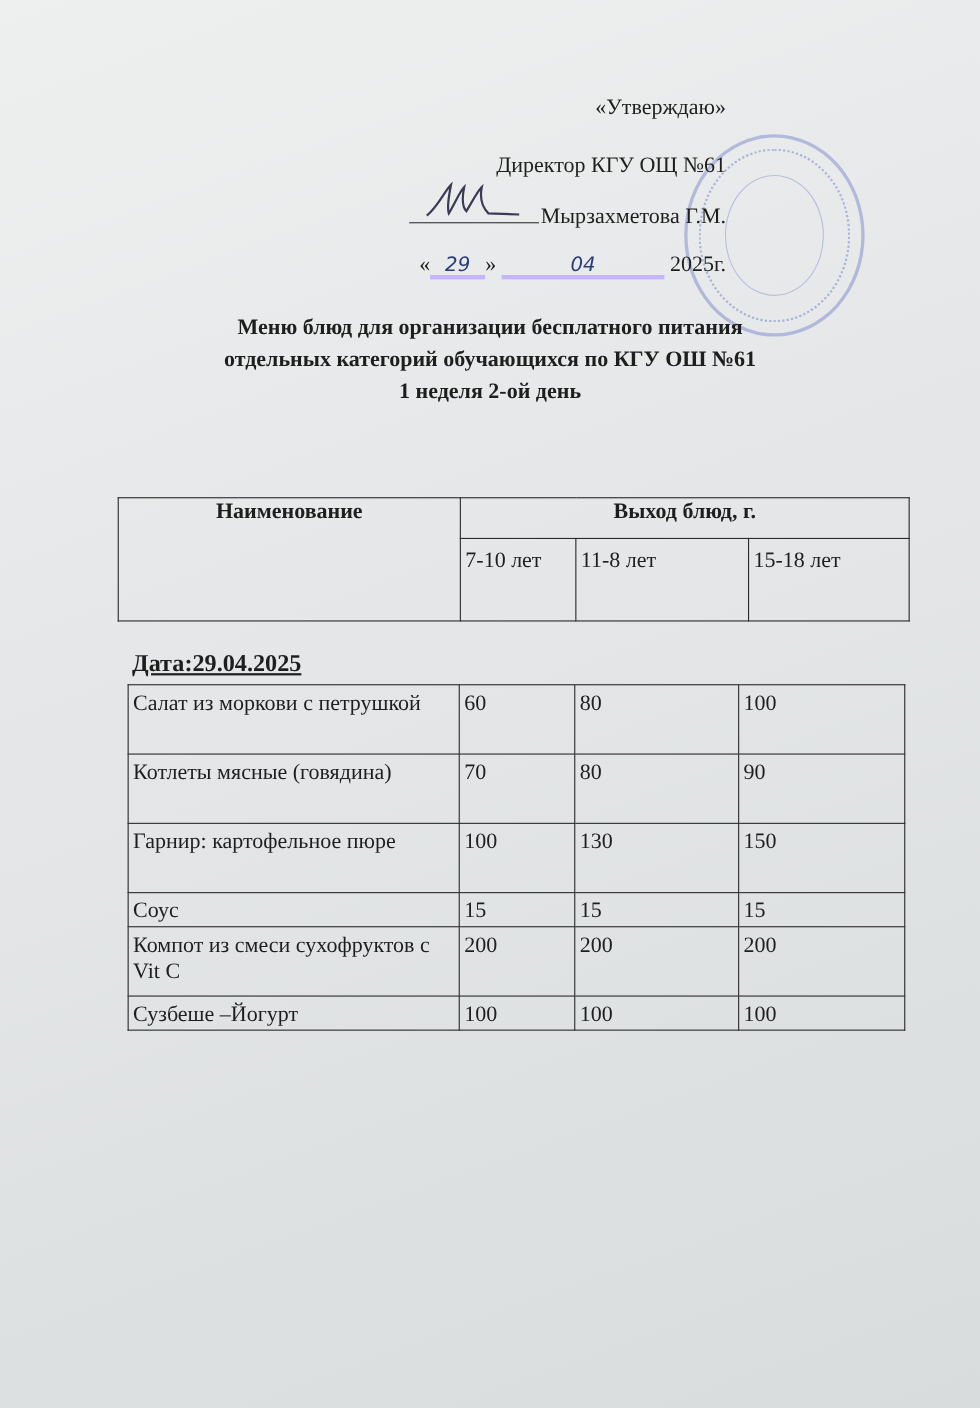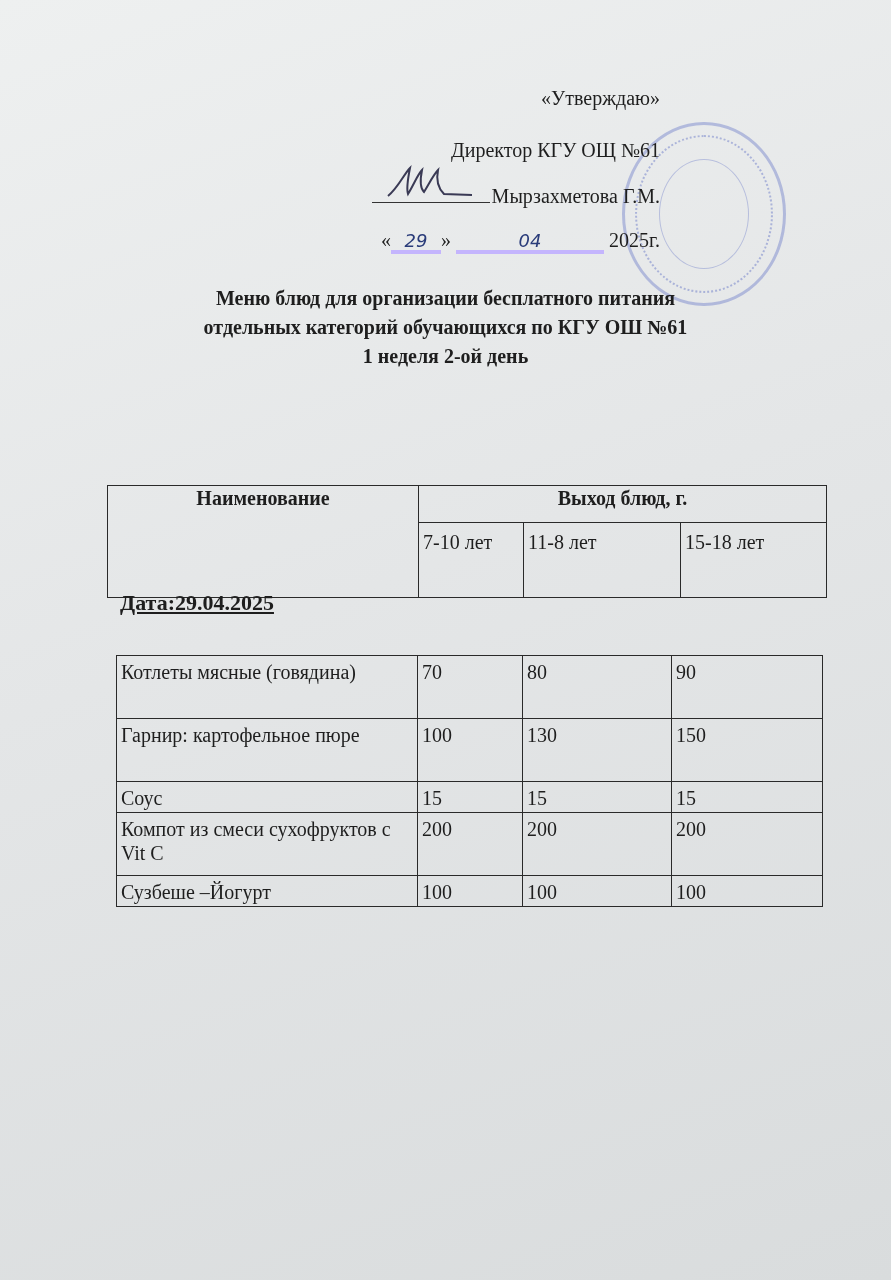--- a/index.html
+++ b/index.html
@@ -24,21 +24,21 @@
   .date-day { width: 50px; }
   .date-month { width: 148px; }
 
   .stamp { position: absolute; left: 622px; top: 122px; width: 158px; height: 178px; border-radius: 50%;
     border: 3px solid rgba(70,90,190,0.45); opacity: 0.75; pointer-events: none; }
   .stamp::before { content: ""; position: absolute; inset: 10px; border-radius: 50%; border: 2px dotted rgba(70,90,190,0.5); }
   .stamp::after { content: ""; position: absolute; inset: 34px; border-radius: 50%; border: 1px solid rgba(70,90,190,0.4); }
 
   .title { position: absolute; left: 0; width: 891px; top: 284px; text-align: center; font-weight: bold; font-size: 20px; line-height: 29px; }
 
-  table { border-collapse: collapse; position: absolute; margin-top: 33px; }
+  table { border-collapse: collapse; position: absolute; }
   td, th { border: 1.5px solid #2a2a2a; font-size: 20px; vertical-align: top; }
 
   .head-table { left: 107px; top: 452px; width: 720px; }
   .head-table th { font-weight: bold; text-align: center; }
   .head-table .h-name { width: 308px; height: 34px; }
   .head-table .h-yield { height: 34px; text-align: center; }
   .head-table td { font-weight: normal; text-align: left; height: 70px; padding: 2px 4px; line-height: 35px; }
   .head-table .c1 { width: 96px; }
   .head-table .c2 { width: 148px; }
 
@@ -93,20 +93,26 @@
       <td class="c2">11-8 лет</td>
       <td>15-18 лет</td>
     </tr>
   </tbody>
     </table>
 
   <div class="date-label">Дата:29.04.2025</div>
 
   <table class="body-table">
     <tbody>
+        <tr class="row-tall">
+      <td class="name">Салат из моркови с петрушкой</td>
+      <td class="v1">60</td>
+      <td class="v2">80</td>
+      <td>100</td>
+    </tr>
     <tr class="row-tall">
       <td class="name">Котлеты мясные (говядина)</td>
       <td class="v1">70</td>
       <td class="v2">80</td>
       <td>90</td>
     </tr>
     <tr class="row-tall">
       <td class="name">Гарнир: картофельное пюре</td>
       <td class="v1">100</td>
       <td class="v2">130</td>

